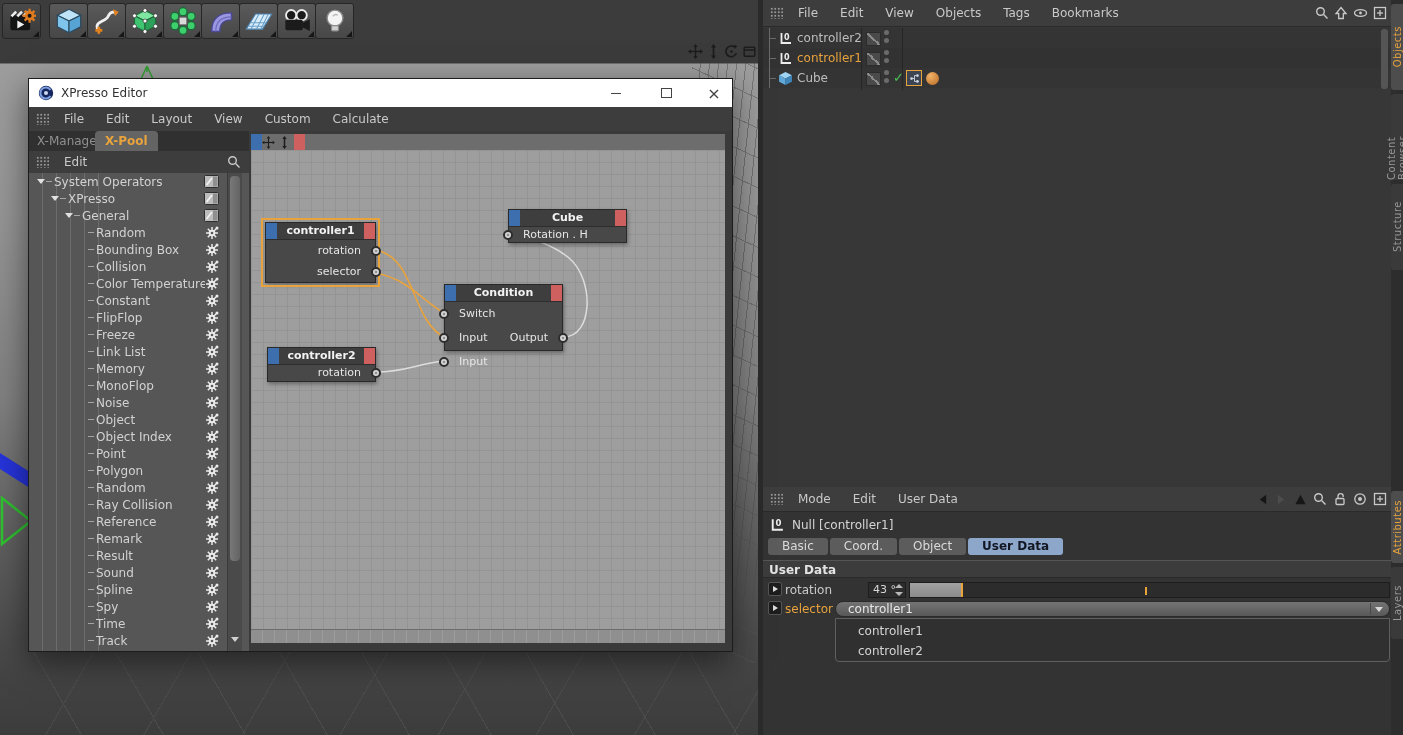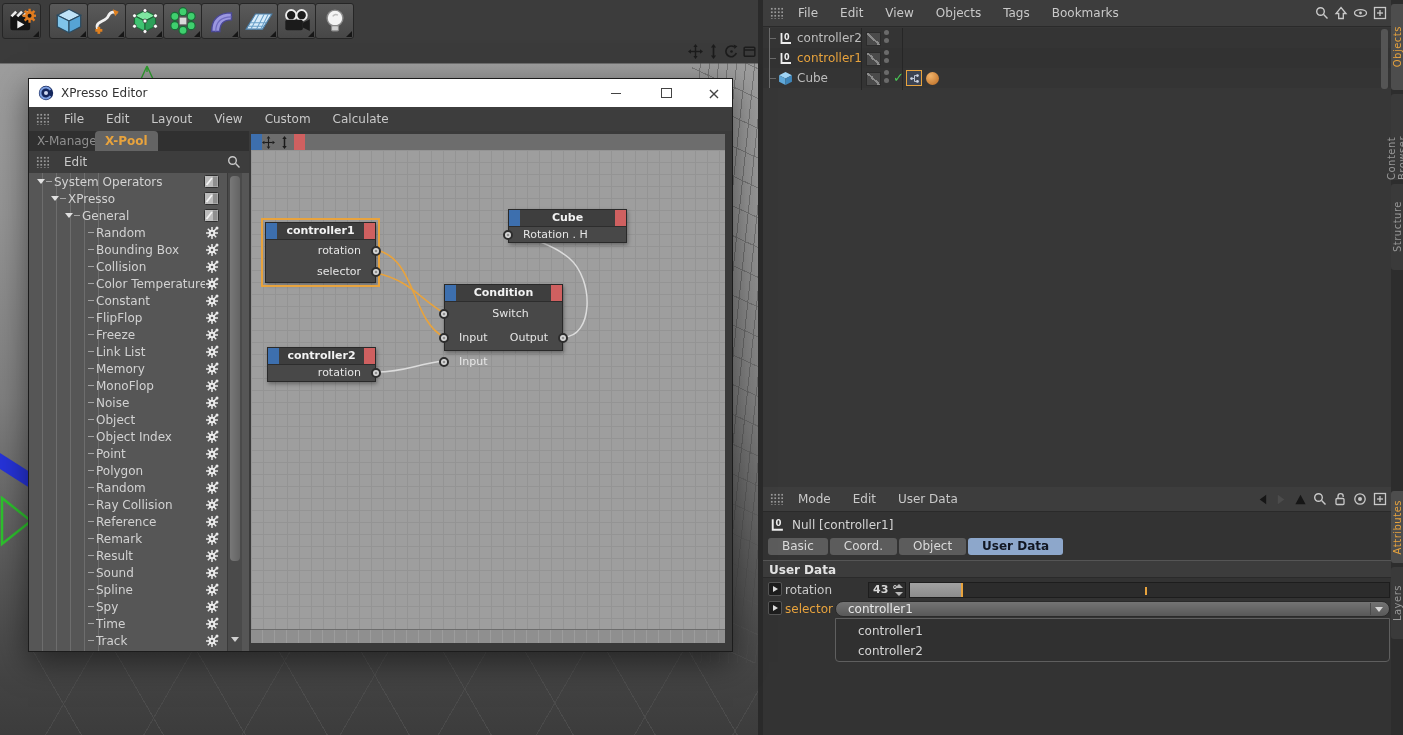--- a/index.html
+++ b/index.html
@@ -71,21 +71,21 @@
   #am-section{position:absolute;left:0;top:73px;width:628px;height:18px;background:#3c3c3c;border-top:1px solid #555;
         border-bottom:1px solid #2a2a2a;line-height:18px;padding-left:6px;font-weight:bold;color:#e3e3e3;box-sizing:border-box;}
   .ud-ic{position:absolute;left:5px;width:12px;height:12px;background:#1d1d1d;border:1px solid #555;border-radius:2px;
         display:flex;align-items:center;justify-content:center;}
   .ud-ic::after{content:"";width:0;height:0;border-left:5px solid #dcdcdc;border-top:3px solid transparent;border-bottom:3px solid transparent;}
   .fld-label{position:absolute;left:22px;color:#c9c9c9;}
   #rot-row{top:95px;}
   #sel-row{top:114px;}
   .am-row{position:absolute;left:0;width:628px;height:17px;line-height:17px;}
   #rot-value{position:absolute;left:105px;top:0;width:38px;height:16px;background:#2c2c2c;border:1px solid #1d1d1d;
-        color:#d7d7d7;font-size:11px;padding-left:4px;box-sizing:border-box;line-height:14px;font-weight:bold;}
+        color:#d7d7d7;font-size:11px;padding-left:4px;box-sizing:border-box;line-height:14px;}
   .stepper{position:absolute;right:1px;top:1px;width:9px;height:12px;display:flex;flex-direction:column;justify-content:space-between;}
   .stepper i{width:0;height:0;border-left:4px solid transparent;border-right:4px solid transparent;}
   .stepper i.up{border-bottom:4px solid #b9b9b9;}
   .stepper i.dn{border-top:4px solid #b9b9b9;}
   #rot-slider{position:absolute;left:146px;top:0;width:481px;height:16px;background:#2c2c2c;border:1px solid #1d1d1d;box-sizing:border-box;}
   #rot-fill{position:absolute;left:0;top:0;height:100%;background:linear-gradient(#a2a2a2,#8b8b8b);border-right:2px solid #e8a33d;box-sizing:border-box;}
   #rot-tick{position:absolute;top:4px;width:2px;height:8px;background:#e8a33d;}
   #sel-field{position:absolute;left:72px;top:0;width:555px;height:16px;border-radius:8px;
         background:linear-gradient(#747474,#585858);border:1px solid #2a2a2a;box-sizing:border-box;
         color:#e8e8e8;padding-left:12px;line-height:14px;font-size:12px;}
@@ -1153,21 +1153,21 @@
           </div>
           <div class="prow orow" style="height:16px;line-height:16px;"><span>rotation</span><span class="port r"></span></div>
         </div>
 
         <div class="node" style="left:193px;top:134px;width:119px;height:67px;">
           <div class="nhd">
             <span class="corner blue"></span>
             <span class="nt">Condition</span>
             <span class="corner red"></span>
           </div>
-          <div class="prow irow" style="height:24px;line-height:24px;text-align:center;"><span class="port l"></span><span>Switch</span></div>
+          <div class="prow irow" style="height:24px;line-height:24px;"><span class="port l"></span><span>Switch</span></div>
           <div class="prow irow" style="height:24px;line-height:24px;"><span class="port l"></span><span>Input</span><span class="out-lb">Output</span><span class="port r"></span></div>
           <div class="prow irow" style="height:24px;line-height:24px;"><span class="port l"></span><span>Input</span></div>
         </div>
 
         <div class="node" style="left:257px;top:59px;width:119px;">
           <div class="nhd">
             <span class="corner blue"></span>
             <span class="nt">Cube</span>
             <span class="corner red"></span>
           </div>

